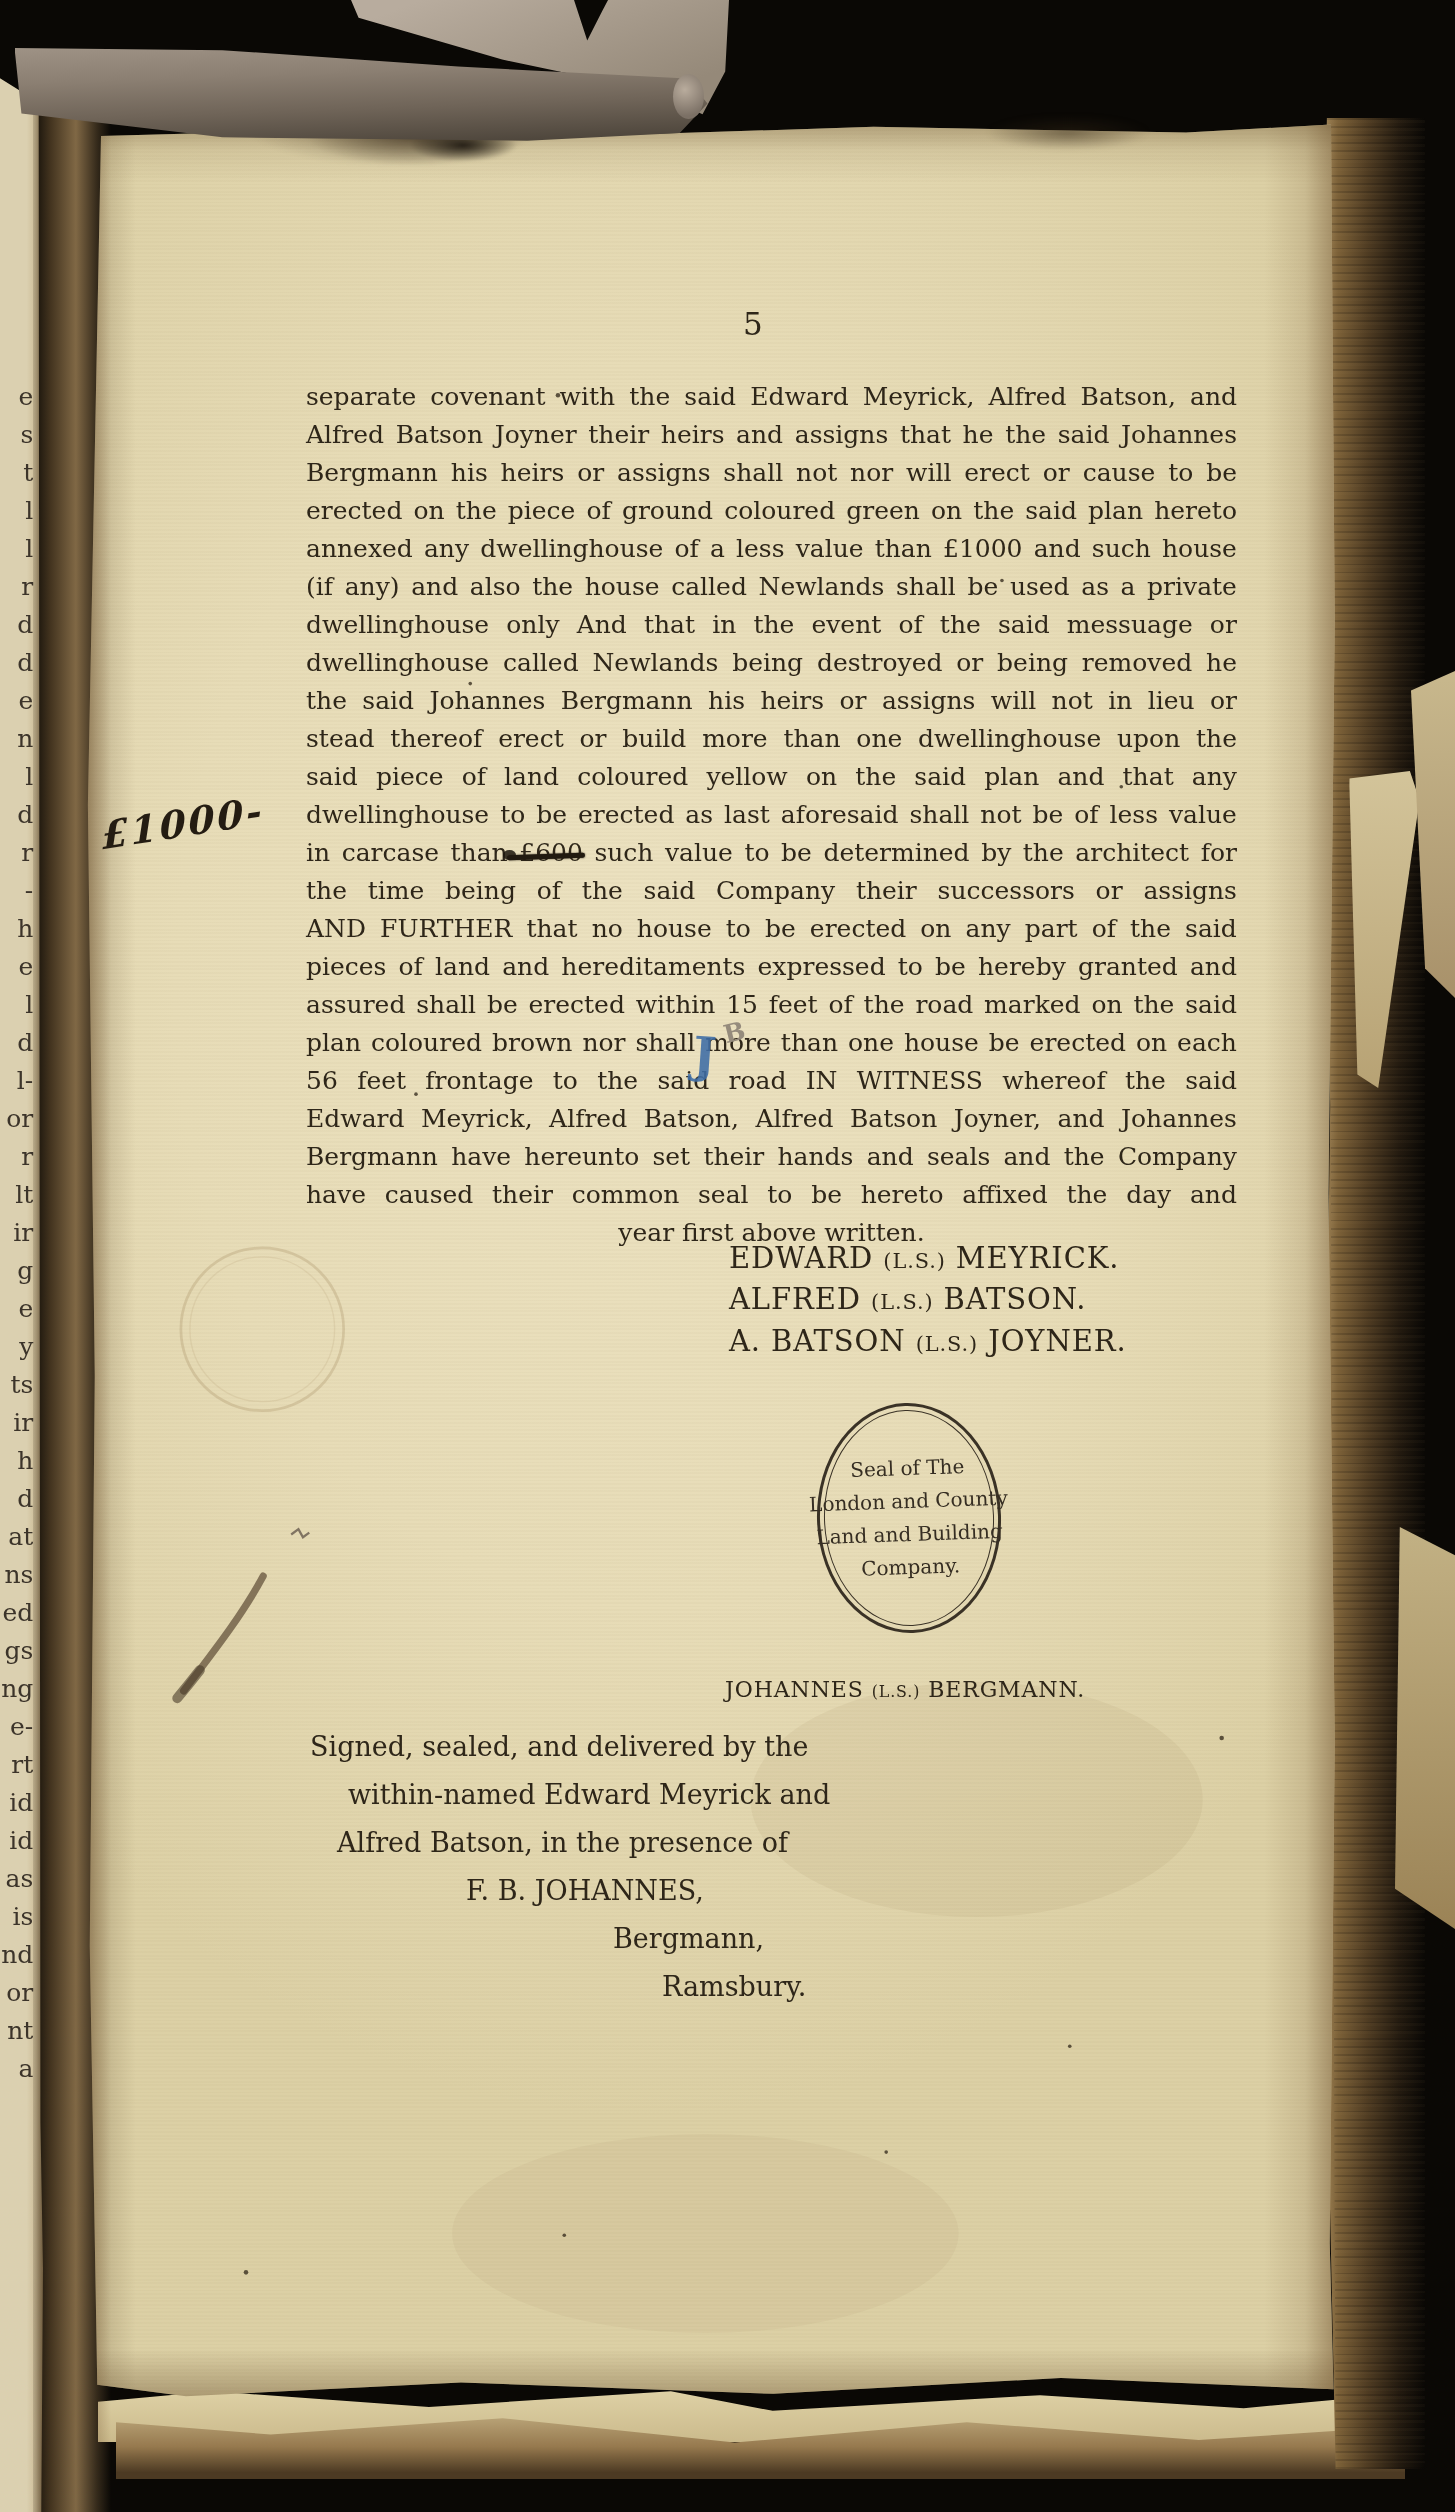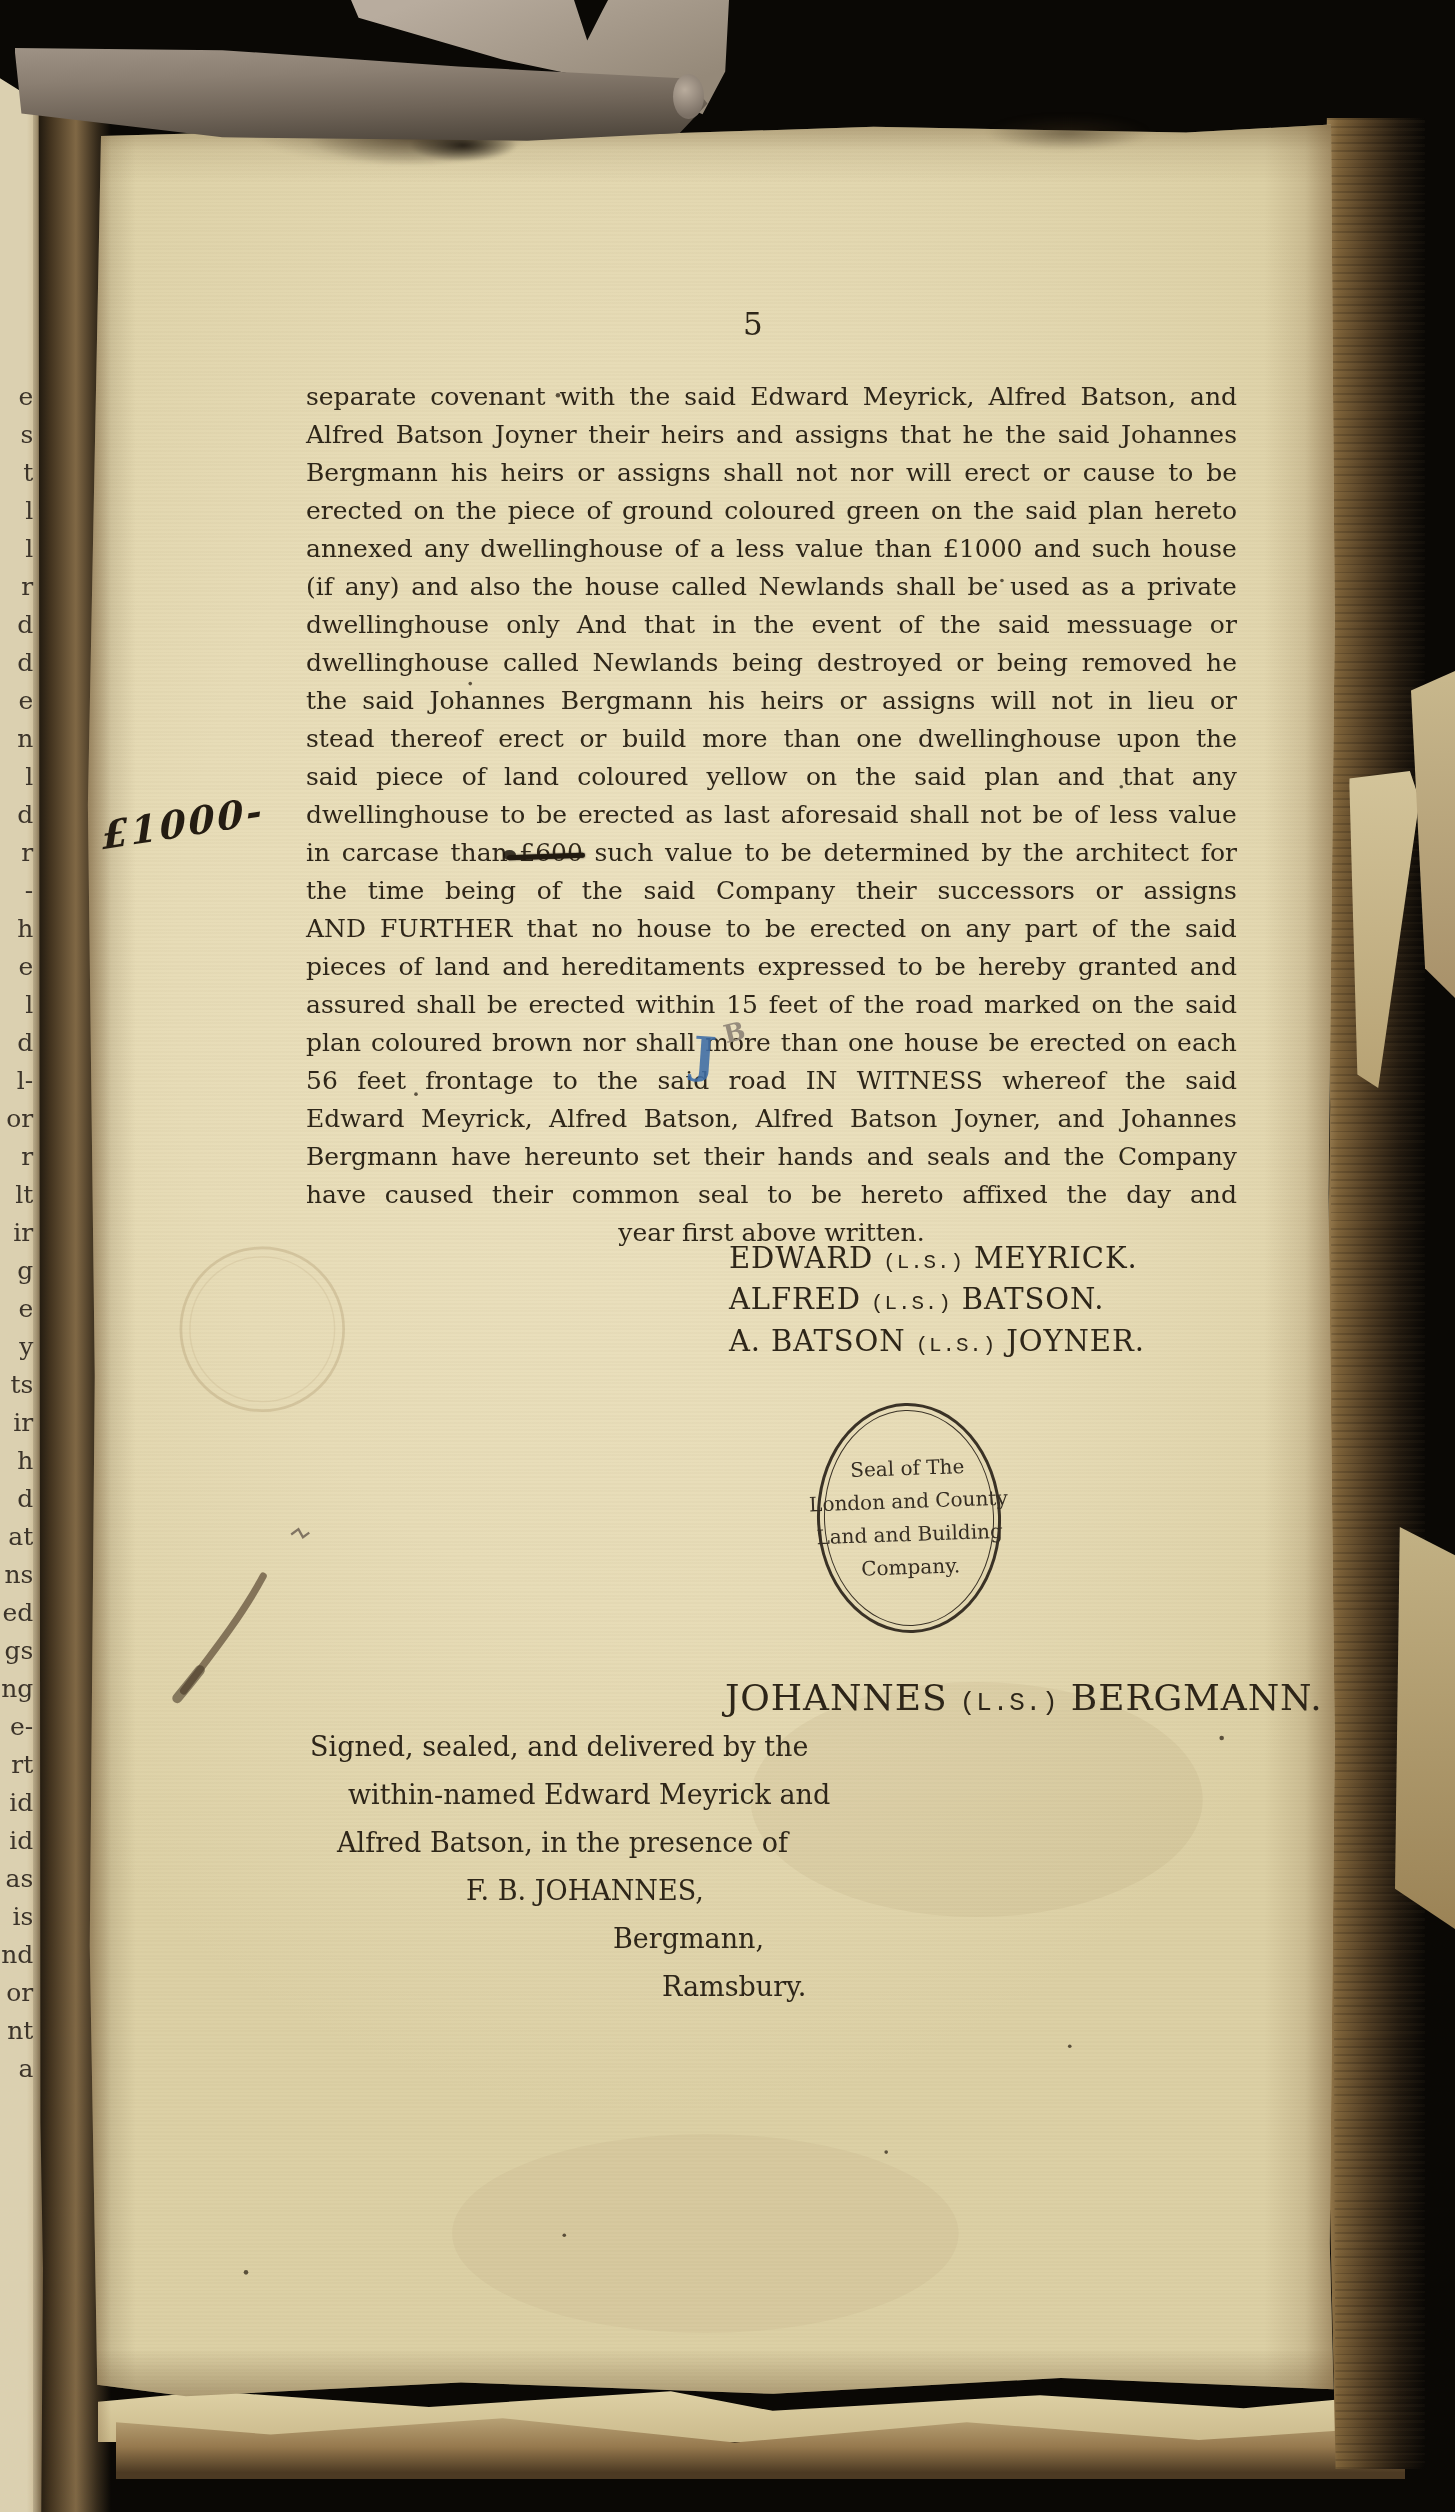--- a/index.html
+++ b/index.html
@@ -83,22 +83,22 @@
   .margin-note{left:101px;top:799px;width:181px;font-size:38px;font-style:italic;font-weight:bold;
     letter-spacing:2.7px;color:#241c12;transform:rotate(-9deg) skewX(-7deg);}
   .jb-blue{left:693px;top:1026px;font-size:49px;font-weight:bold;color:#3e6da6;opacity:.88;
     transform:rotate(4deg);}
   .jb-pencil{left:724px;top:1018px;font-size:25px;font-weight:bold;color:#958b7c;transform:rotate(-14deg);}
 
   #signatures .sig-line{font-size:29px;letter-spacing:0.9px;left:729px;white-space:nowrap;}
   #signatures .sig-line:nth-child(1){top:1241px;}
   #signatures .sig-line:nth-child(2){top:1282px;}
   #signatures .sig-line:nth-child(3){top:1324px;}
-  #signatures .sig-line:nth-child(4){top:1677px;left:725px;font-size:36px;}
-  .sig-ls{position:static !important;font-size:0.72em;font-family:Liberation Mono, monospace;}
+  #signatures .sig-line:nth-child(4){top:1677px;left:725px;font-size:22px;}
+  .sig-ls{position:static !important;font-size:0.72em;}
   .sig-name{position:static !important;}
 
   .seal{left:817px;top:1403px;width:184px;height:230px;border:3.6px solid #3a3226;border-radius:50%;
     transform:rotate(-2deg);display:flex;flex-direction:column;justify-content:center;align-items:center;}
   .seal::before{content:"";position:absolute;inset:3.6px;border:1.8px solid #3a3226;border-radius:50%;}
   .seal-line{position:static;font-size:20px;line-height:33px;color:#352d22;text-align:center;white-space:nowrap;}
 
   #attestation .att{font-size:27px;white-space:nowrap;margin-top:13px;}
   #attestation .att:nth-child(1){left:310px;top:1718px;}
   #attestation .att:nth-child(2){left:348px;top:1766px;}

